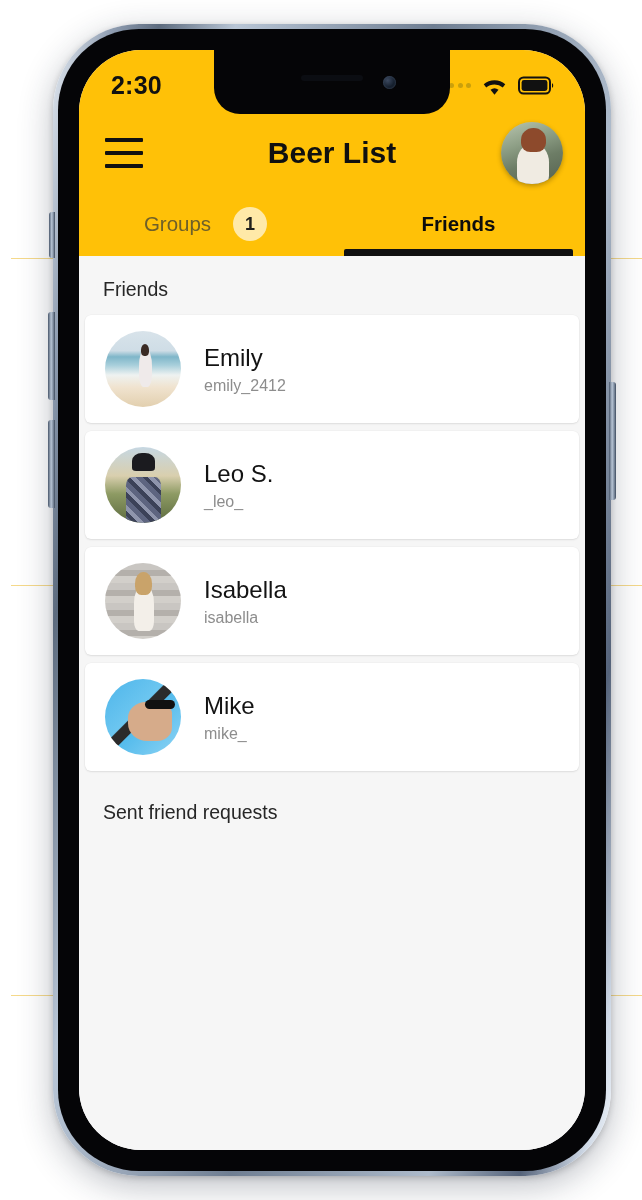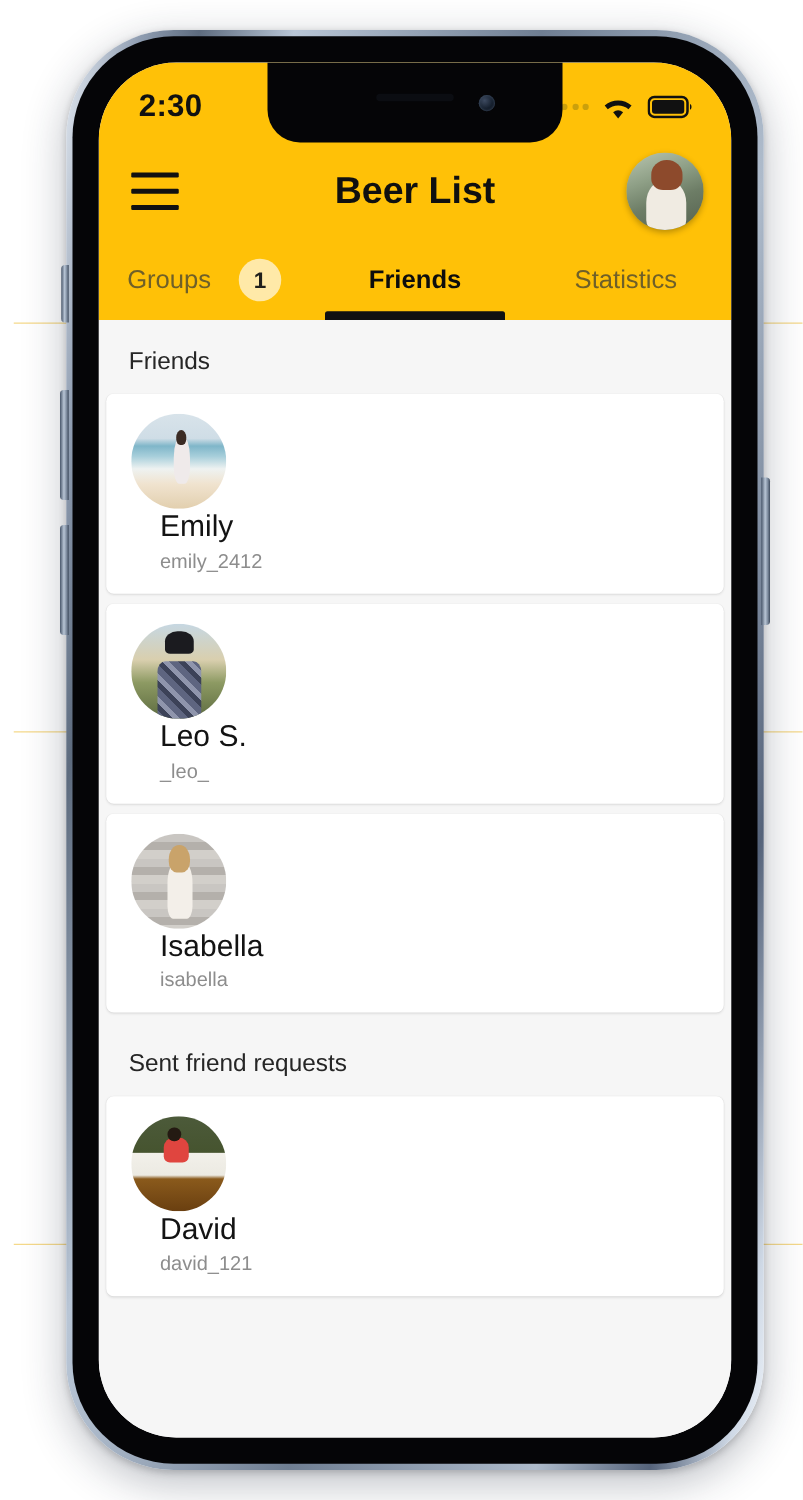--- a/index.html
+++ b/index.html
@@ -96,24 +96,23 @@
     min-width: 34px; height: 34px; border-radius: 50%;
     background: #FFE9A8; color: #20201c; font-size: 18px; font-weight: 600;
     display: flex; align-items: center; justify-content: center;
   }
 
   
   .content { background: #f6f6f6; height: 100%; position: relative; overflow: hidden; }
   .section-title { font-size: 19.5px; color: #262626; padding: 22px 24px 14px; }
   .card {
     background: #fff; margin: 0 6px 8px; border-radius: 6px;
-    display: flex; padding: 16px 20px;
+    display: flex; align-items: center; padding: 16px 20px;
     box-shadow: 0 1px 2px rgba(0,0,0,.09), 0 0 0 .5px rgba(0,0,0,.035);
     cursor: pointer;
-    flex-direction: column;
   }
   .av { width: 76px; height: 76px; border-radius: 50%; overflow: hidden; flex: 0 0 76px; position: relative; }
   .meta { margin-left: 23px; }
   .u-name { font-size: 24px; color: #131313; line-height: 1.24; }
   .u-handle { font-size: 16px; color: #8d8d8d; margin-top: 4px; }
 
   
   .ph { position: absolute; inset: 0; }
   
   .ph-emily { background: linear-gradient(180deg,#d8e3ea 0%,#cfdde6 26%,#7fb6c9 34%,#a8cfdb 45%,#eef2f1 58%,#f0e3cf 74%,#e2cfae 100%); }
@@ -204,23 +203,20 @@
           </div>
 
           <div class="tabs">
             <div class="tab">
               <span class="tab-label">Groups</span>
               <span class="badge">1</span>
             </div>
             <div class="tab active">
               <span class="tab-label">Friends</span>
             </div>
-            <div class="tab">
-              <span class="tab-label">Statistics</span>
-            </div>
           </div>
         </div>
 
         <div class="content">
 
           <div class="section-title">Friends</div>
 
           <div class="card">
             <div class="av">
                 <div class="ph ph-emily"></div>
@@ -244,31 +240,31 @@
           <div class="card">
             <div class="av">
                 <div class="ph ph-isa"></div>
               </div>
             <div class="meta">
               <div class="u-name">Isabella</div>
               <div class="u-handle">isabella</div>
             </div>
           </div>
 
+          <div class="card">
+            <div class="av">
+                <div class="ph ph-mike"></div>
+              </div>
+            <div class="meta">
+              <div class="u-name">Mike</div>
+              <div class="u-handle">mike_</div>
+            </div>
+          </div>
 
           <div class="section-title">Sent friend requests</div>
 
-          <div class="card">
-            <div class="av">
-                <div class="ph ph-david"></div>
-              </div>
-            <div class="meta">
-              <div class="u-name">David</div>
-              <div class="u-handle">david_121</div>
-            </div>
-          </div>
 
         </div>
 
       </div>
     </div>
   </div>
 </div>
 
 </body></html>

